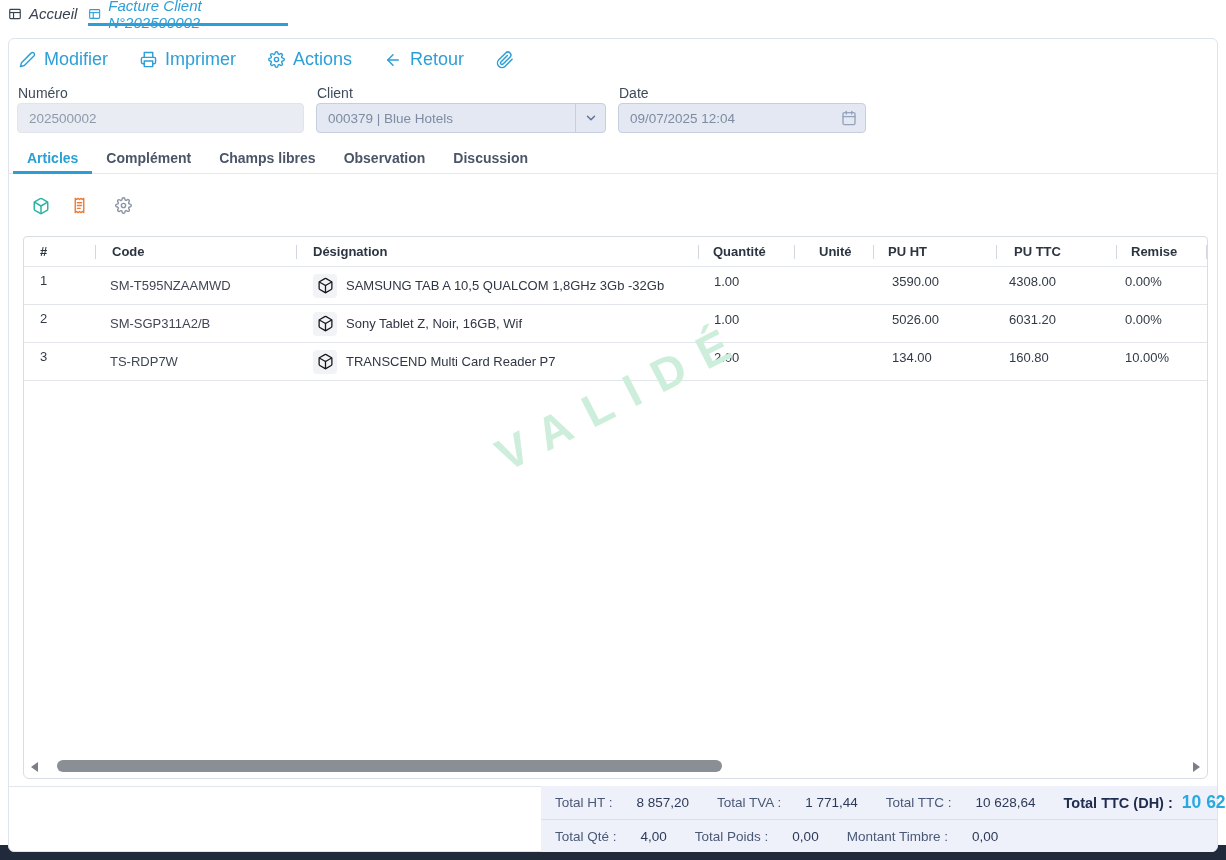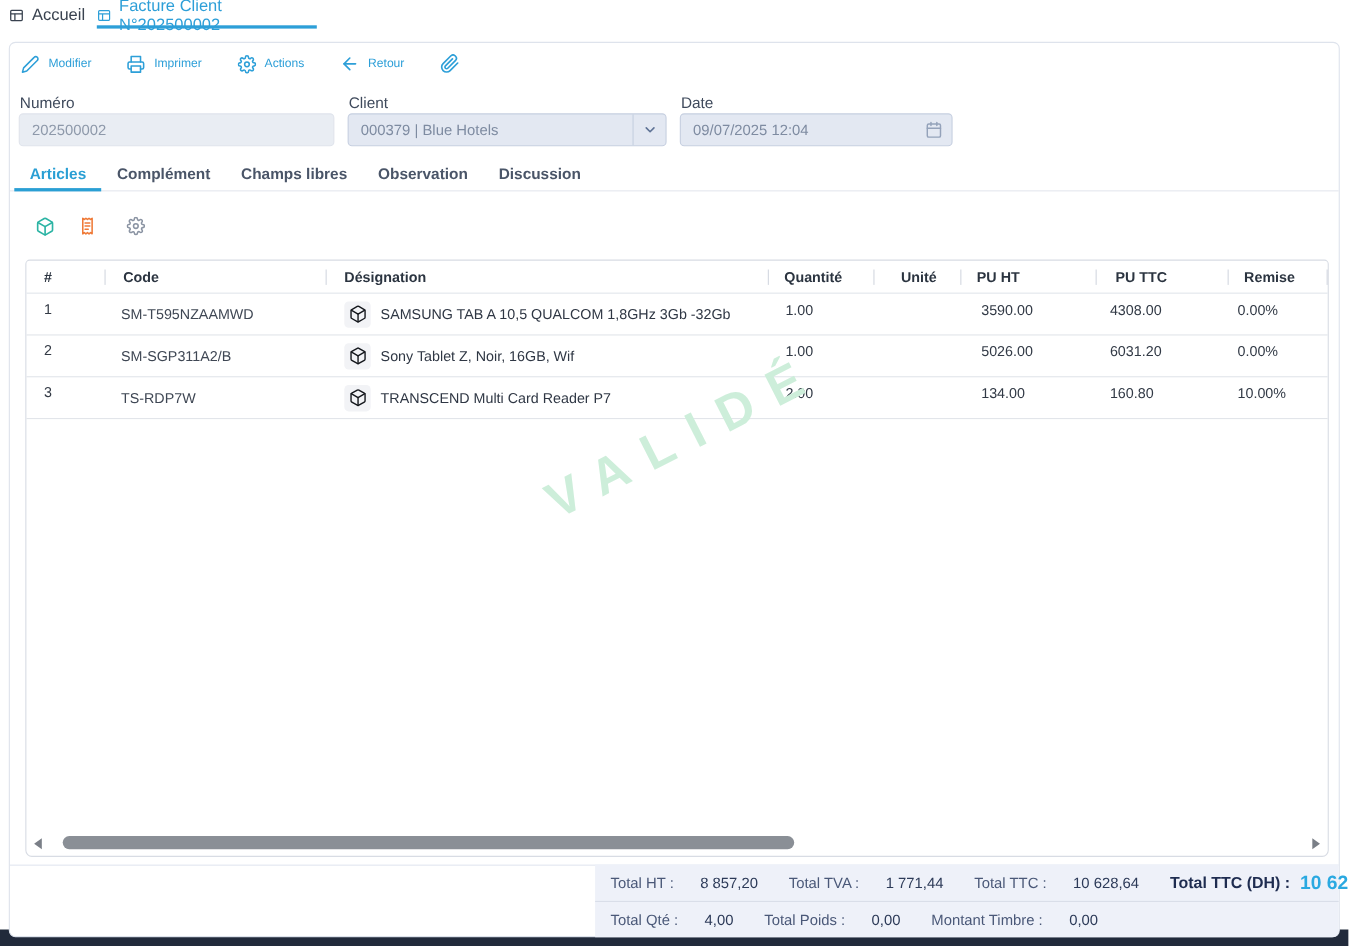--- a/index.html
+++ b/index.html
@@ -1,33 +1,33 @@
 <!DOCTYPE html>
 <html><head>
 <meta charset="utf-8">
 <style>
   * { margin:0; padding:0; box-sizing:border-box; }
   html,body { width:1226px; height:860px; background:#fff; font-family:"Liberation Sans", sans-serif; overflow:hidden; position:relative; }
 
   
-  .topbar { position:absolute; left:0; top:0; width:1226px; height:27px; background:#fff; z-index:3; }
+  .topbar { position:absolute; left:0; top:0; width:1226px; height:27px; background:#fff; z-index:3;font-style:italic; }
   .top-tab { position:absolute; top:0; height:27px; display:flex; align-items:center; gap:7px; font-size:15px; cursor:pointer; }
   .top-tab.t-accueil { left:8px; color:#39424f; }
   .top-tab.t-facture { left:88px; width:200px; color:#2d9fd8; }
   .top-underline { position:absolute; left:0; bottom:1px; width:200px; height:3px; background:#2d9fd8; }
 
   
   .bottom-dark { position:absolute; left:0; top:845px; width:1226px; height:15px; background:#212a3b; z-index:1; }
 
   
   .card { position:absolute; left:8px; top:38px; width:1210px; height:814px; background:#fff; border:1px solid #dee3ec; border-radius:6px; z-index:2; }
 
   
   .toolbar { position:absolute; left:10px; top:10px; display:flex; align-items:center; }
-  .tbtn { display:inline-flex; align-items:center; gap:8px; color:#2d9fd8; font-size:11px; margin-right:32px; cursor:pointer; white-space:nowrap; }
+  .tbtn { display:inline-flex; align-items:center; gap:8px; color:#2d9fd8; font-size:18px; margin-right:32px; cursor:pointer; white-space:nowrap; }
   .tbtn svg { display:block; }
 
   
   .fld-label { position:absolute; top:46px; font-size:14px; color:#3f4a5c; }
   .fld { position:absolute; top:64px; height:30px; border-radius:4px; font-size:13.5px; display:flex; align-items:center; }
   .fld-numero { left:8px;  width:287px; background:#e9edf3; border:1px solid #e0e4ec; color:#8e99aa; padding-left:11px; }
   .fld-client { left:307px; width:290px; background:#e3e8f2; border:1px solid #c6cfe0; color:#7e8ba1; padding-left:11px; }
   .fld-date   { left:609px; width:248px; background:#e3e8f2; border:1px solid #c6cfe0; color:#7e8ba1; padding-left:11px; }
   .sel-caret { position:absolute; right:0; top:0; height:28px; width:30px; border-left:1px solid #c6cfe0; display:flex; align-items:center; justify-content:center; color:#5f7396; }
   .date-ico  { position:absolute; right:8px; top:6px; color:#94a2ba; }

